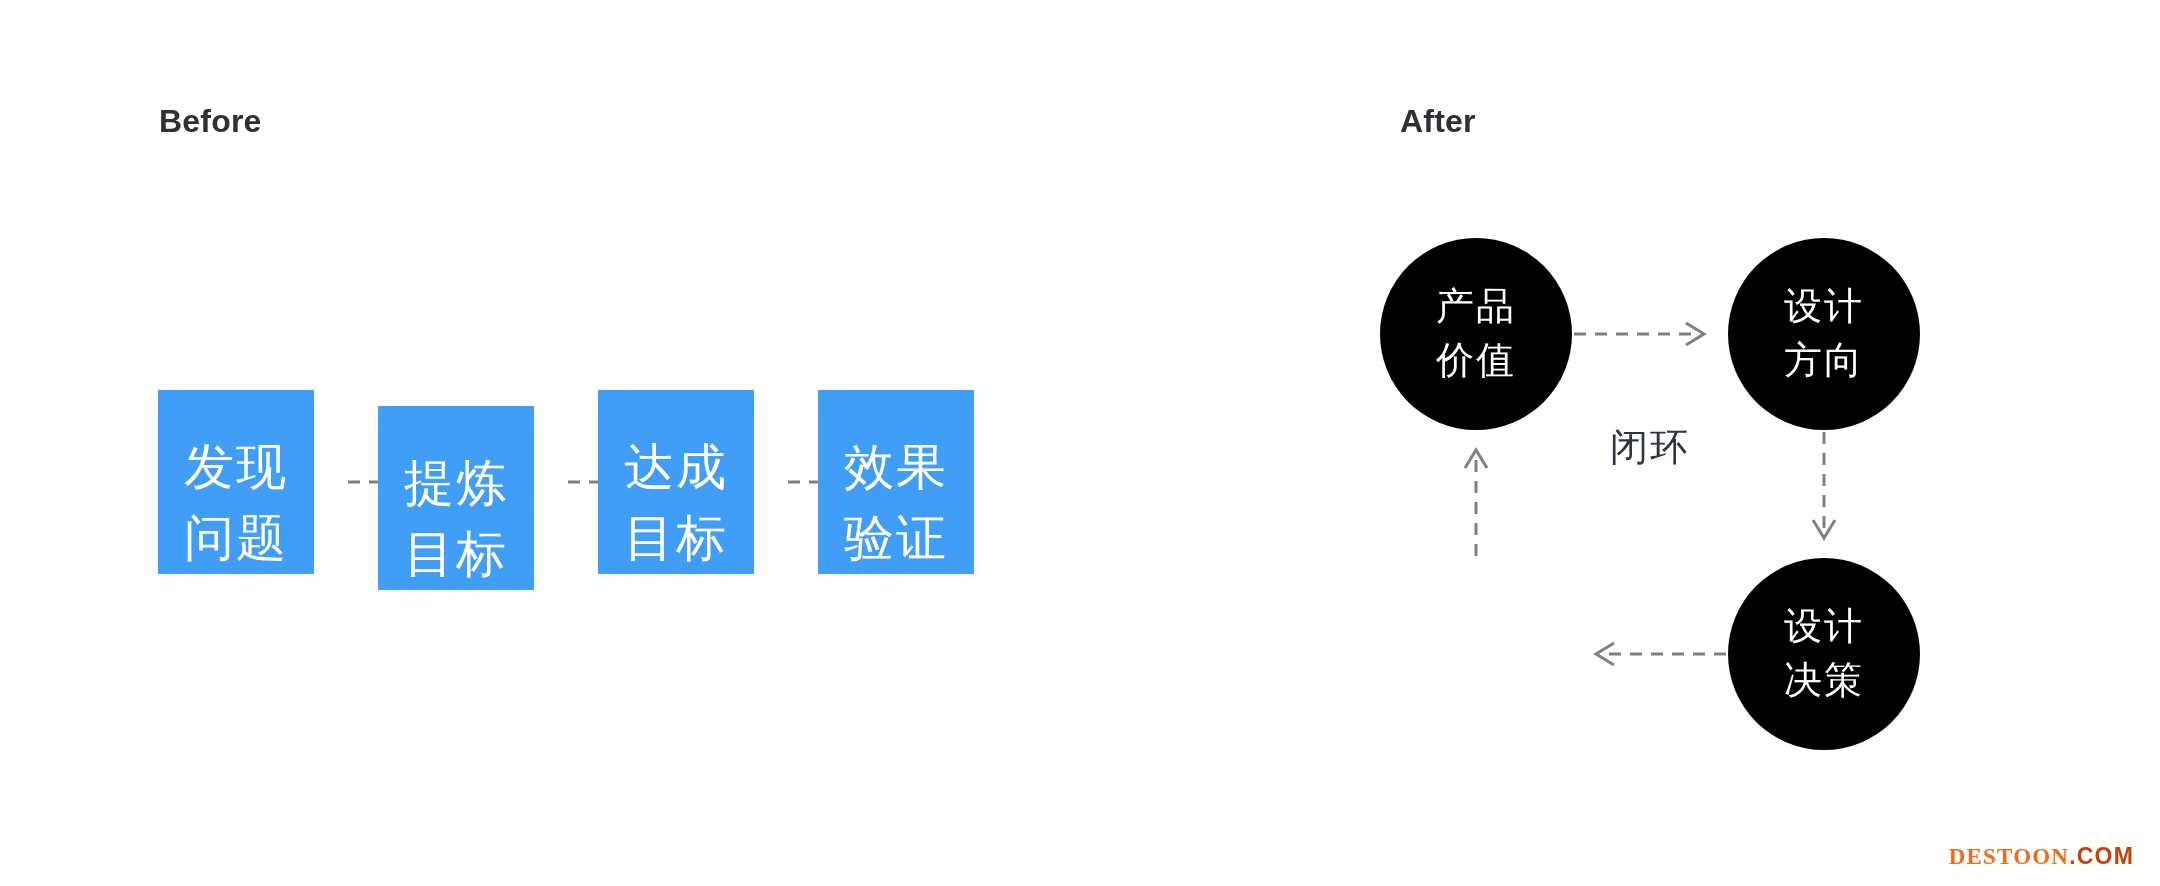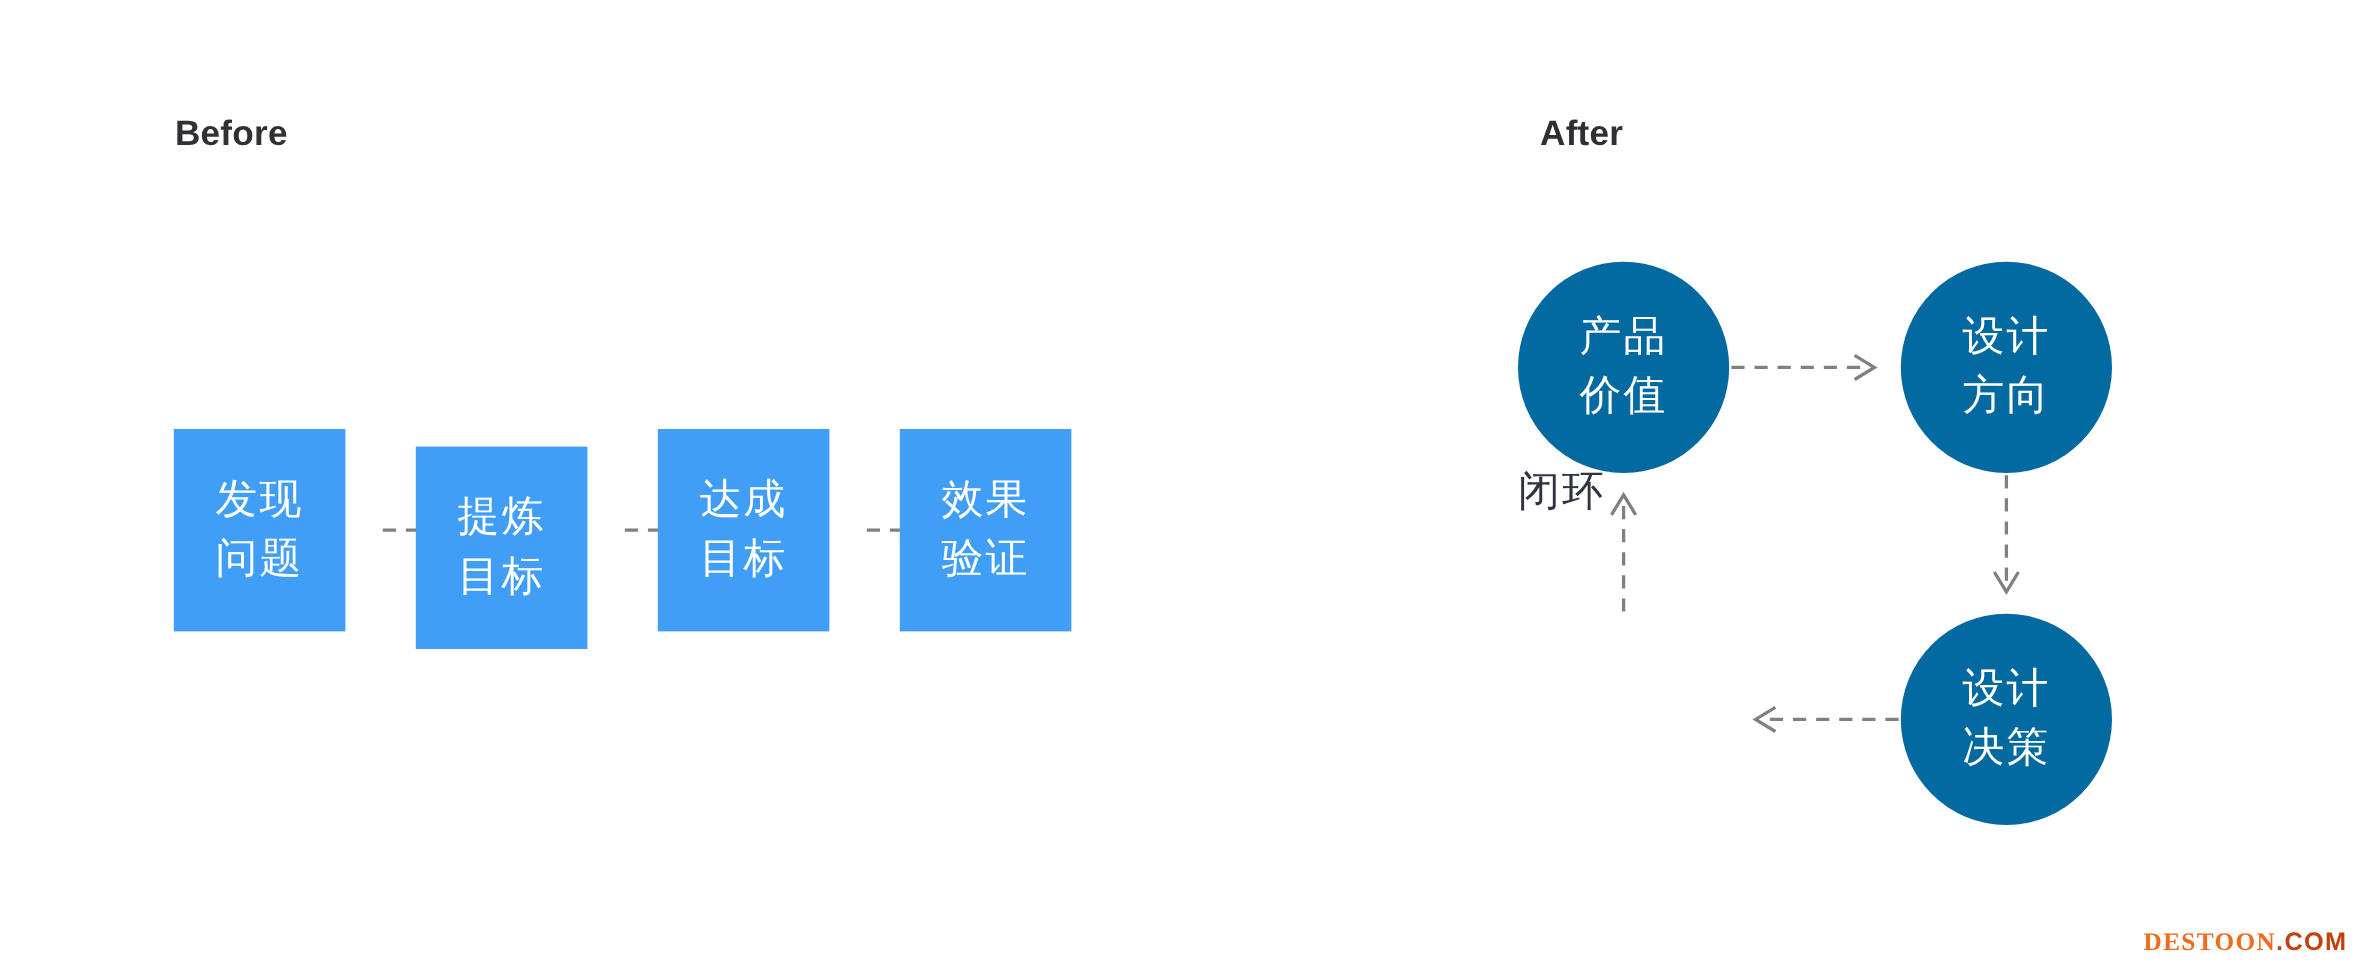--- a/index.html
+++ b/index.html
@@ -42,84 +42,84 @@
     top: 390px;
     width: 820px;
     height: 184px;
   }
   .flow-box {
     position: absolute;
     top: 0;
     width: 156px;
     height: 184px;
     background: #409ef7;
+    display: flex;
+    flex-direction: column;
+    align-items: center;
+    justify-content: flex-end;
+    color: #ffffff;
+    font-size: 50px;
+    line-height: 1.42;
+    letter-spacing: 2px;
+    font-weight: 400;
+  }
+  .flow-box .ln { display: block; }
+  #flow-box-0 { left: 0px;   }
+  #flow-box-1 { left: 220px; margin-top: 16px; }
+  #flow-box-2 { left: 440px; }
+  #flow-box-3 { left: 660px; }
+
+  .flow-arrow {
+    position: absolute;
+    top: 79px;
+    left: 0;
+    width: 220px;
+    height: 26px;
+    pointer-events: none;
+  }
+  #flow-arrow-0 { left: 156px; }
+  #flow-arrow-1 { left: 376px; }
+  #flow-arrow-2 { left: 596px; }
+
+  
+  #after-loop {
+    position: absolute;
+    left: 1380px;
+    top: 238px;
+    width: 540px;
+    height: 400px;
+  }
+  .loop-node {
+    position: absolute;
+    width: 192px;
+    height: 192px;
+    border-radius: 50%;
+    background: #000000;
     display: flex;
     flex-direction: column;
     align-items: center;
     justify-content: center;
     color: #ffffff;
     font-size: 38px;
     line-height: 1.42;
     letter-spacing: 2px;
     font-weight: 400;
   }
-  .flow-box .ln { display: block; }
-  #flow-box-0 { left: 0px;   }
-  #flow-box-1 { left: 220px; margin-top: 16px; }
-  #flow-box-2 { left: 440px; }
-  #flow-box-3 { left: 660px; }
-
-  .flow-arrow {
-    position: absolute;
-    top: 79px;
-    left: 0;
-    width: 220px;
-    height: 26px;
-    pointer-events: none;
-  }
-  #flow-arrow-0 { left: 156px; }
-  #flow-arrow-1 { left: 376px; }
-  #flow-arrow-2 { left: 596px; }
-
-  
-  #after-loop {
-    position: absolute;
-    left: 1380px;
-    top: 238px;
-    width: 540px;
-    height: 400px;
-  }
-  .loop-node {
-    position: absolute;
-    width: 192px;
-    height: 192px;
-    border-radius: 50%;
-    background: #0369a1;
-    display: flex;
-    flex-direction: column;
-    align-items: center;
-    justify-content: center;
-    color: #ffffff;
-    font-size: 38px;
-    line-height: 1.42;
-    letter-spacing: 2px;
-    font-weight: 400;
-  }
   .loop-node .ln { display: block; }
   #loop-node-0 { left: 0px;   top: 0px;   }   
   #loop-node-1 { left: 348px; top: 0px;   }   
   #loop-node-2 { left: 348px; top: 320px; }   
   #loop-node-3 { left: 0px;   top: 320px; }   
 
   #loop-center-label {
     position: absolute;
     left: 0;
     right: 0;
     top: 190px;
-    text-align: left;
+    text-align: center;
     font-size: 38px;
     color: #2f3440;
     letter-spacing: 2px;
     line-height: 1;
   }
 
   .loop-edge {
     position: absolute;
     pointer-events: none;
     overflow: visible;

